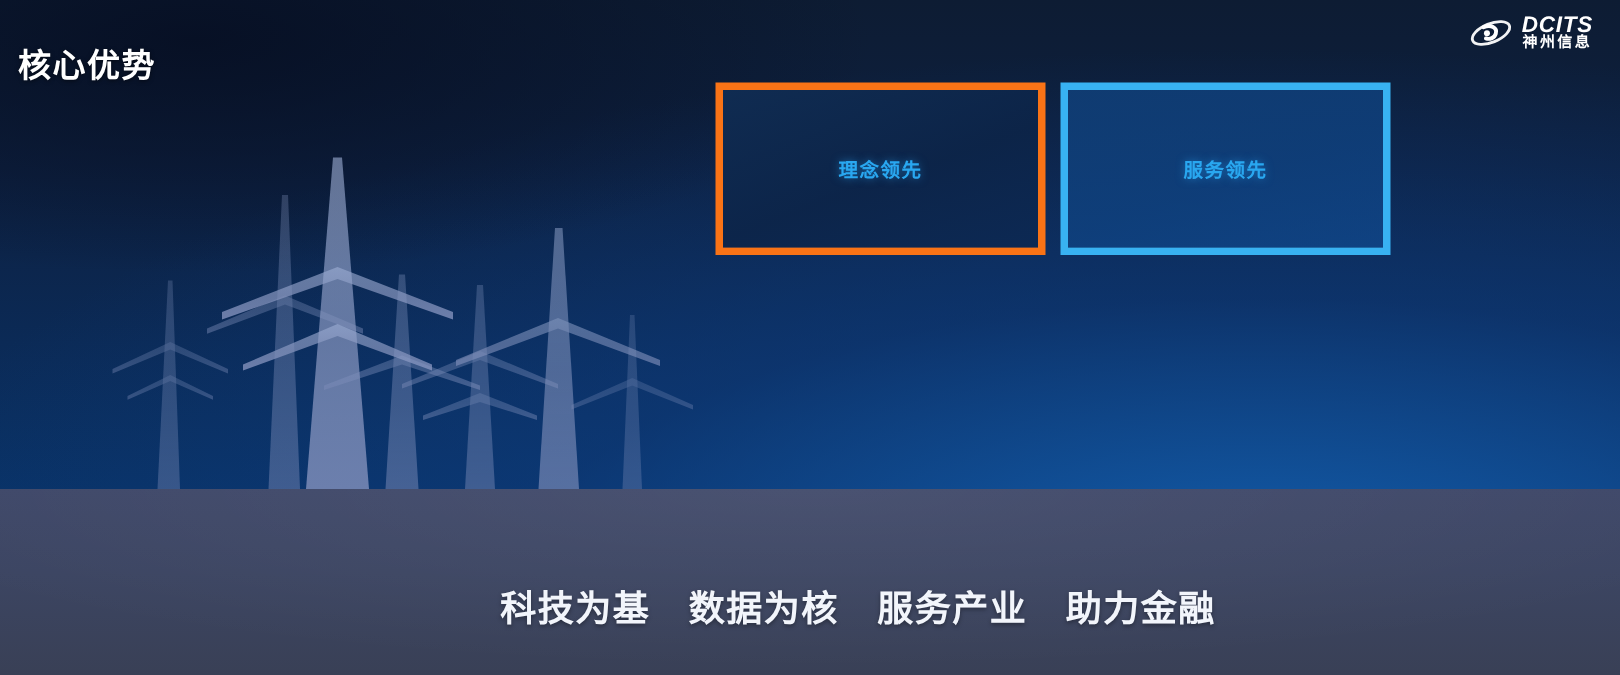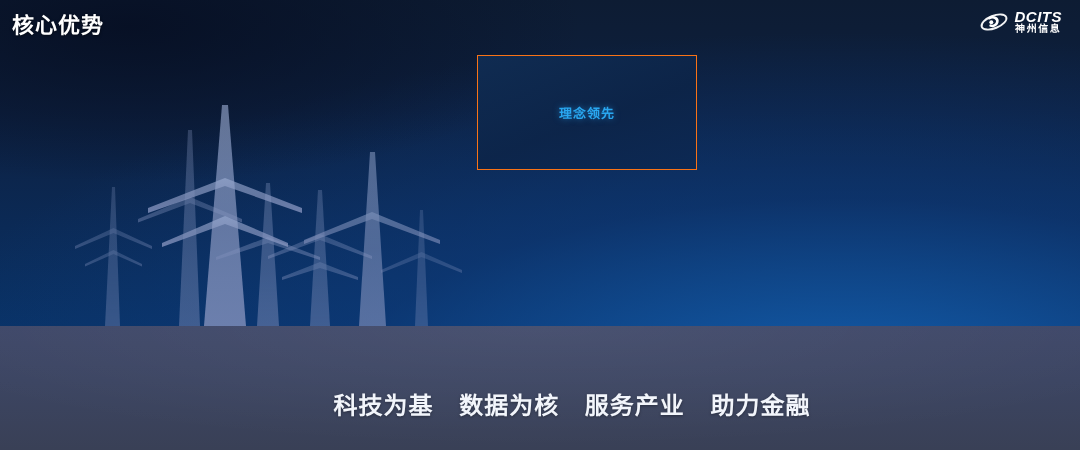--- a/index.html
+++ b/index.html
@@ -60,21 +60,21 @@
   .ground-sheen {
     position: absolute;
     left: 0; top: 0;
     width: 1080px; height: 124px;
     background: radial-gradient(90% 140% at 50% 0%, rgba(255,255,255,0.055) 0%, rgba(255,255,255,0) 70%);
   }
 
   
   .page-title {
     position: absolute;
-    left: 12px; top: 7px;
+    left: 12px; top: 25px;
     font-size: 22px;
     font-weight: bold;
     color: #ffffff;
     letter-spacing: 1px;
     text-shadow: 0 1px 3px rgba(0,0,0,0.55);
     white-space: nowrap;
   }
 
   .brand-logo {
     position: absolute;
@@ -113,21 +113,21 @@
     height: 243px;
     display: grid;
     grid-template-columns: 220px 220px;
     grid-template-rows: 115px 113px;
     column-gap: 10px;
     row-gap: 15px;
   }
   .feature-box {
     position: relative;
     box-sizing: border-box;
-    border: 1px solid #f97316;
+    border: 5px solid #f97316;
     display: flex;
     align-items: center;
     justify-content: center;
     overflow: hidden;
   }
   .feature-box .fill {
     position: absolute;
     left: 0; top: 0; right: 0; bottom: 0;
     pointer-events: none;
   }
@@ -251,20 +251,24 @@
 
   <div class="feature-grid">
 
     <div class="feature-box b1">
       <span class="fill"></span>
       <span class="feature-label">理念领先</span>
     </div>
 
 
 
+    <div class="feature-box b4">
+      <span class="fill"></span>
+      <span class="feature-label">服务领先</span>
+    </div>
 
   </div>
 
   <div class="stage-ground">
     <div class="ground-sheen"></div>
   </div>
 
   <div class="tagline">
     <span class="seg">科技为基</span>
     <span class="seg">数据为核</span>

